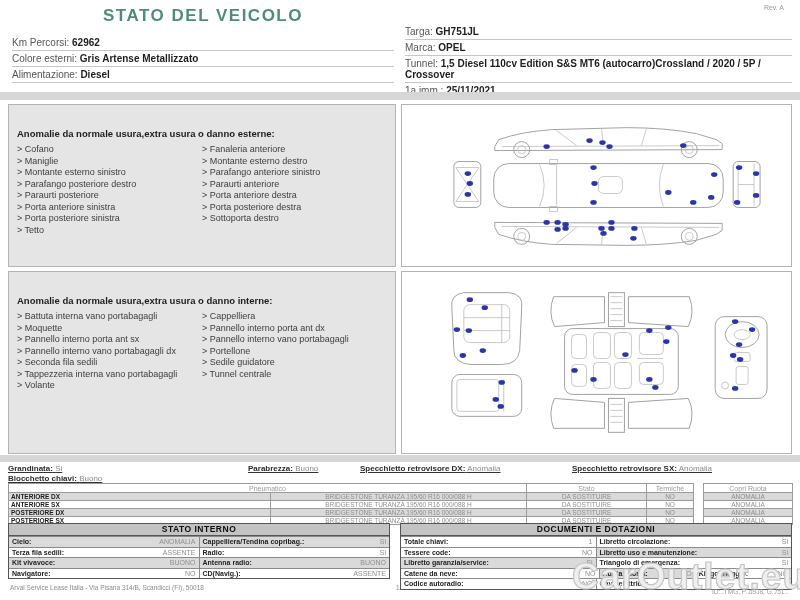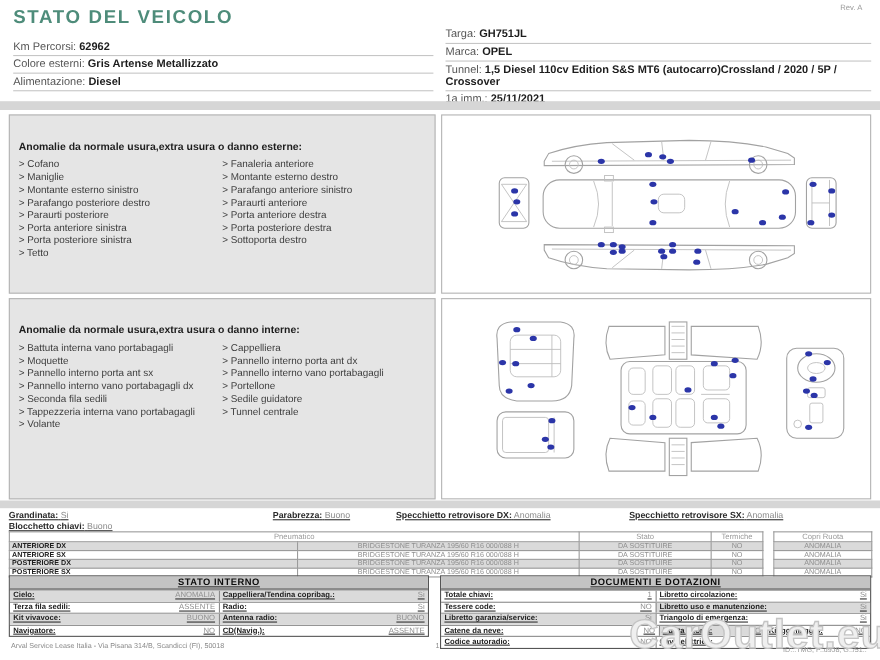--- a/index.html
+++ b/index.html
@@ -4,21 +4,21 @@
 <style>
   * { margin:0; padding:0; box-sizing:border-box; }
   html,body { background:#e8e8e8; }
   .page {
     width:800px; height:600px; background:#ffffff; position:relative;
     font-family:"Liberation Sans", sans-serif; color:#333; overflow:hidden;
     margin:0 auto;
   }
   
   .hdr-left { position:absolute; left:12px; top:6px; width:382px; }
-  .title { color:#4e8c7a; font-size:17px; font-weight:bold; letter-spacing:1.5px; margin-bottom:9px; }
+  .title { color:#4e8c7a; font-size:17px; font-weight:bold; letter-spacing:1.5px; margin-bottom:9px;text-align:center; }
   .f-row { font-size:10px; border-bottom:1px solid #c6c6c6; padding:2px 0 2px; line-height:11px; }
   .f-lbl { color:#555; }
   .f-val { color:#1d1d1d; font-weight:bold; }
   .hdr-right { position:absolute; left:405px; top:24px; width:387px; }
   .rev { position:absolute; right:16px; top:4px; font-size:7px; color:#9a9a9a; }
   
   .band { position:absolute; left:0; width:800px; background:#d6d6d6; }
   .band1 { top:92px; height:8px; }
   .band2 { top:455px; height:7px; }
   
@@ -51,21 +51,21 @@
   .tires .pos { font-weight:bold; color:#1d1d1d; width:262px; }
   .tires .tv  { color:#8f8f8f; text-align:center; }
   .w-tire { width:256px; } .w-stato { width:120px; } .w-term { width:47px; }
   .shade td { background:#dadada; }
   .copri { position:absolute; top:483px; left:703px; border-collapse:collapse; }
   .copri td { border:1px solid #9b9b9b; width:89px; height:8px; font-size:6.5px; text-align:center; }
   .copri .th td { color:#9a9a9a; font-size:7px; height:9px; }
   .copri .tv { color:#8f8f8f; }
   .copri .shadec { background:#dadada; }
   
-  .bt { position:absolute; top:523px; border:1px solid #555;text-decoration:underline; }
+  .bt { position:absolute; top:523px; border:1px solid #555; }
   .bt-si { left:8px; width:382px; }
   .bt-doc { left:400px; width:392px; }
   .bt-head { background:#c3c3c3; text-align:center; font-weight:bold; font-size:8.5px; color:#0d0d0d; border-bottom:1px solid #555; line-height:11px; height:12px; letter-spacing:0.5px; }
   .bt-row { display:flex; height:10.5px; line-height:10px; font-size:7px; border-top:1px solid #8a8a8a; }
   .bt-row:first-of-type { border-top:none; }
   .bt-cell { flex:1; display:flex; justify-content:space-between; padding:0 3px; border-left:1px solid #8a8a8a; overflow:hidden; white-space:nowrap; }
   .bt-cell:first-child { border-left:none; }
   .bt-lbl { font-weight:bold; color:#222; }
   .bt-val { color:#8f8f8f; }
   .cell-shade { background:#dadada; }

